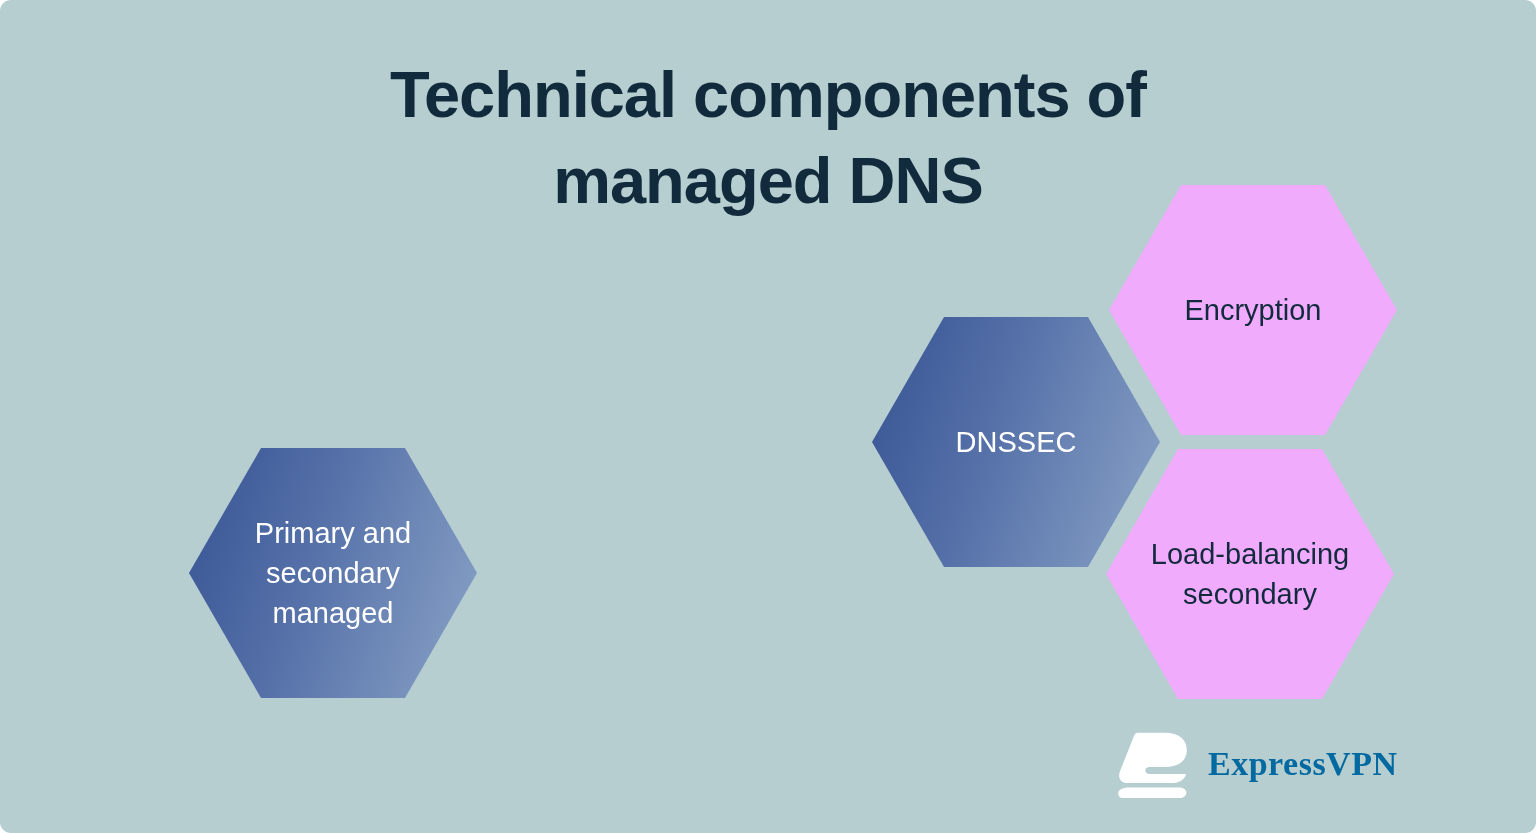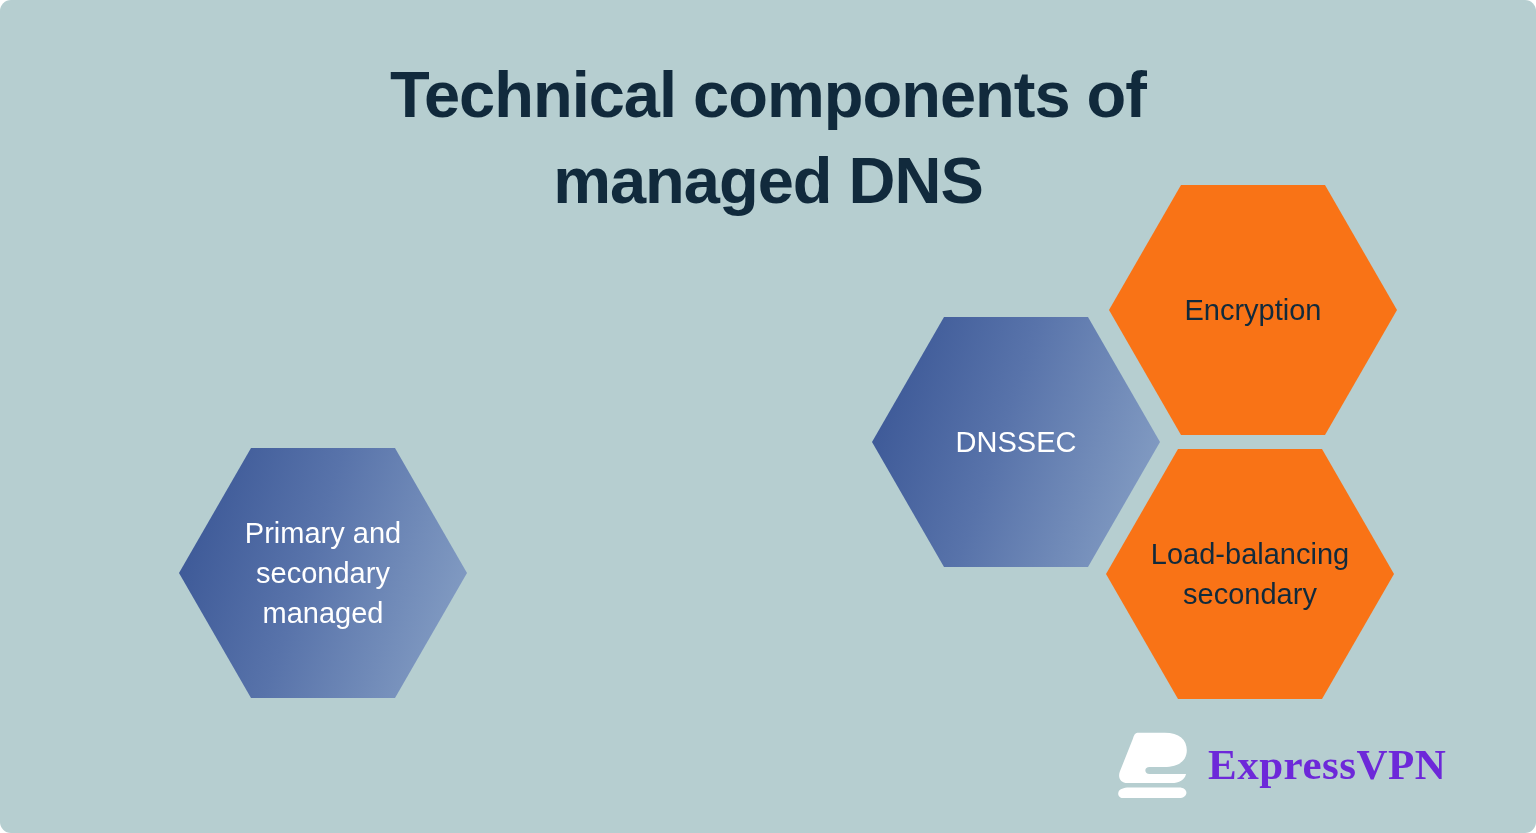--- a/index.html
+++ b/index.html
@@ -33,51 +33,51 @@
     display: flex;
     align-items: center;
     justify-content: center;
     text-align: center;
   }
   .hex.blue {
     background: linear-gradient(108deg, #3b5796 6%, #5873aa 45%, #8aa3c7 100%);
     color: #ffffff;
   }
   .hex.cream {
-    background: #f97316;
+    background: #f0abfc;
     color: #112a3c;
   }
   .hex .label {
     font-size: 29px;
     line-height: 40px;
     font-weight: 400;
   }
   .hex .label span { display: block; }
 
-  .hex-primary    { left: 179px;  top: 448px; }
+  .hex-primary    { left: 189px;  top: 448px; }
   .hex-global     { left: 412px;  top: 317px; }
   .hex-anycast    { left: 644px;  top: 448px; }
   .hex-dnssec     { left: 872px;  top: 317px; text-align: right; }
   .hex-encryption { left: 1109px; top: 185px; }
   .hex-load       { left: 1106px; top: 449px; }
 
   .logo {
     position: absolute;
     left: 1106px;
     top: 729px;
     display: flex;
     align-items: center;
     gap: 18px;
   }
   .logo-icon svg { width: 84px; height: 70px; display: block; }
   .logo-text {
-    color: #6d28d9;
+    color: #0369a1;
     font-family: "Liberation Serif", serif;
     font-weight: 700;
-    font-size: 43px;
+    font-size: 34px;
     letter-spacing: 0.5px;
   }
 </style>
 </head>
 <body>
 
 <div class="canvas">
 
   <h1 class="title"><span>Technical components of</span><br><span>managed DNS</span></h1>
 

